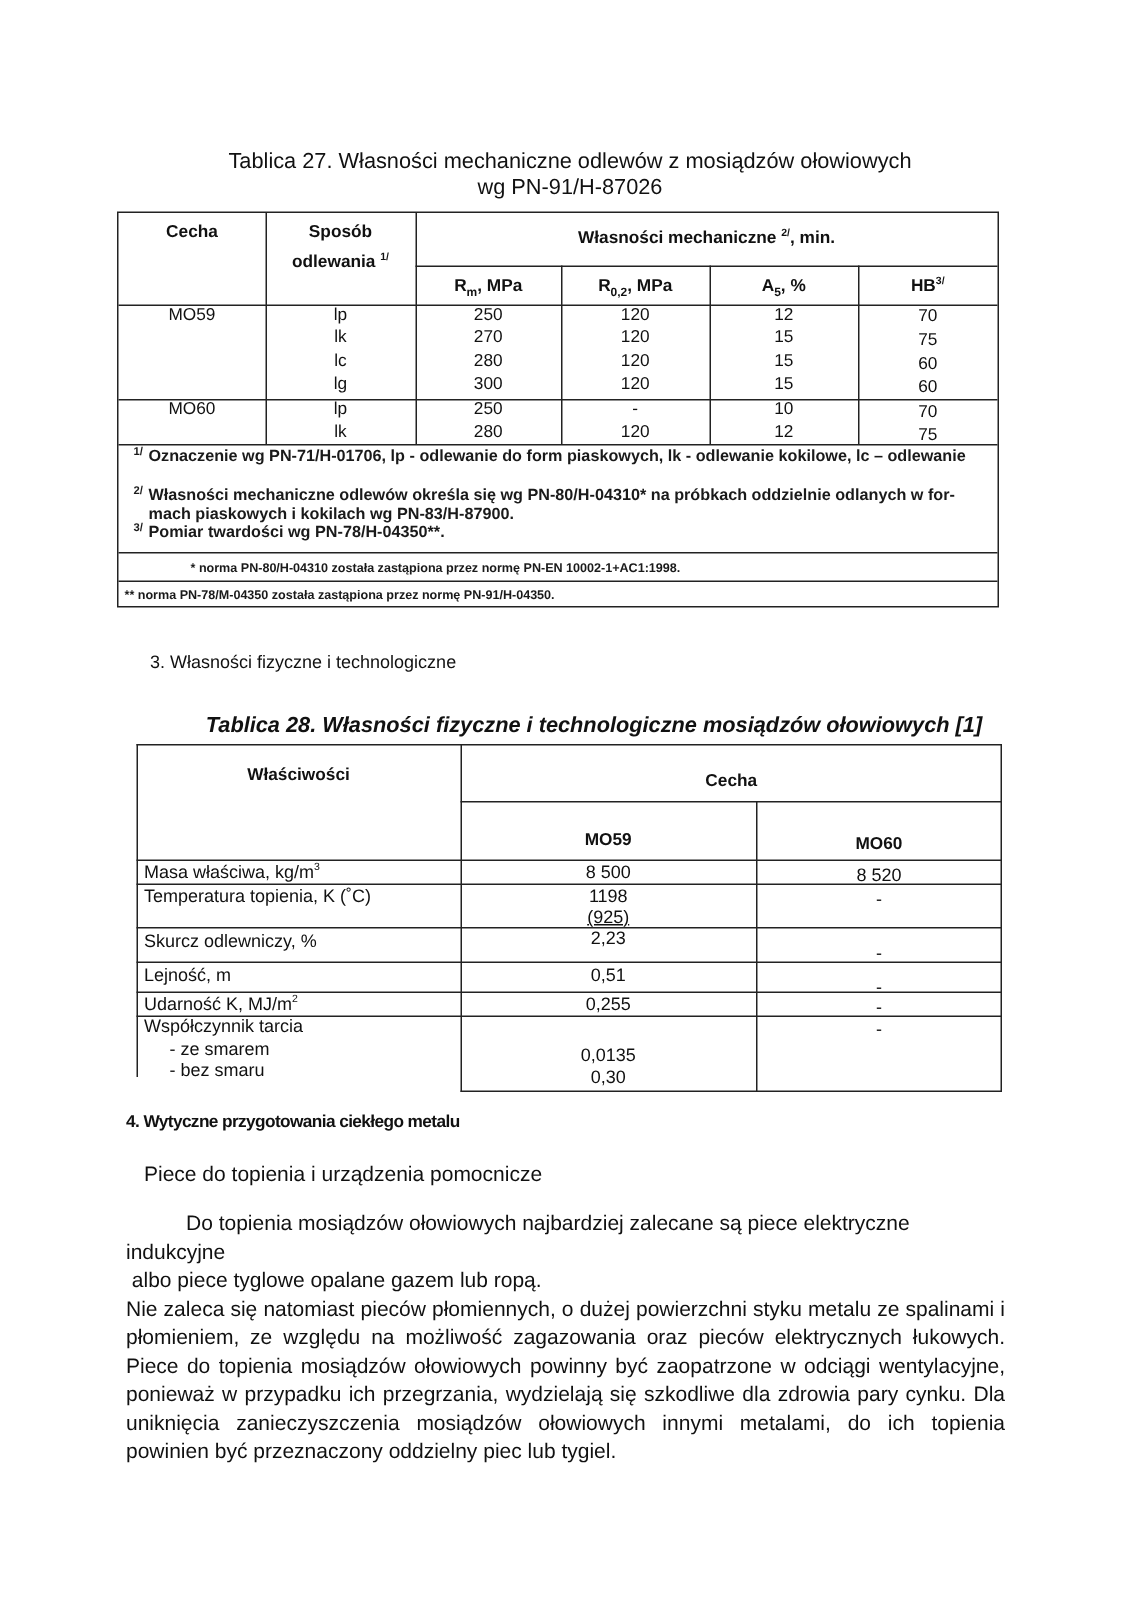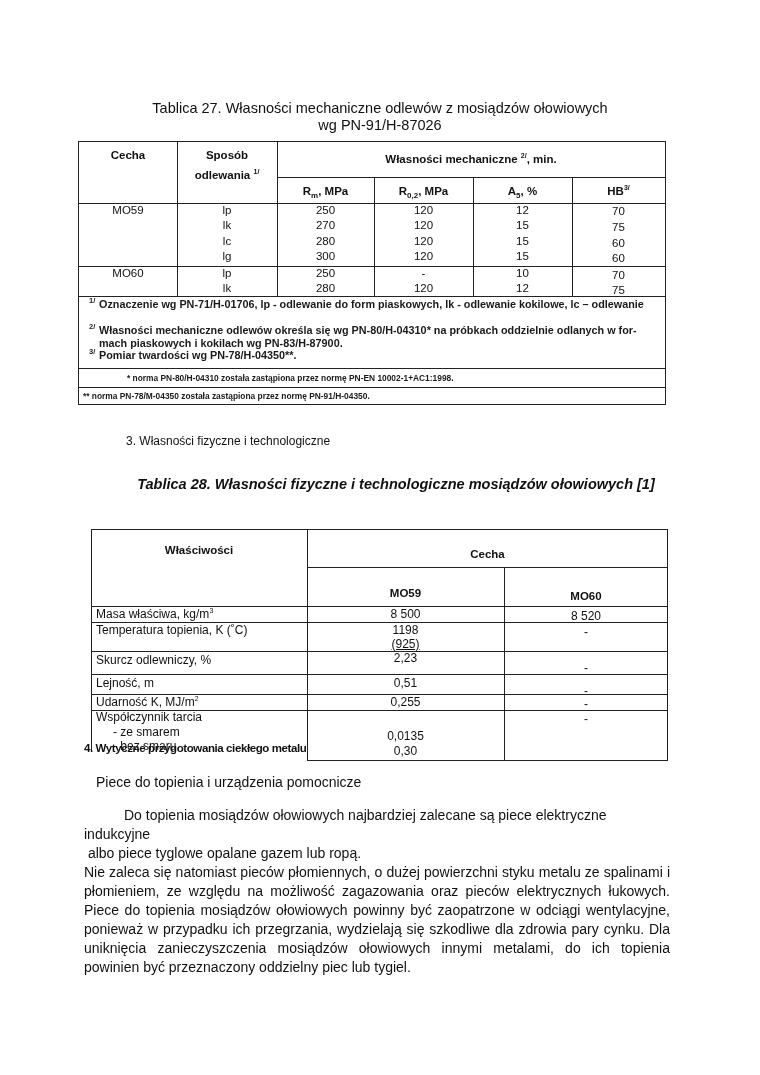--- a/index.html
+++ b/index.html
@@ -18,26 +18,26 @@
   .cell { position: absolute; font-size: 11.5px; line-height: 14px; }
   .hb { font-weight: bold; }
   .center { text-align: center; }
   .sup { font-size: 7px; vertical-align: super; line-height: 0; }
   .sub { font-size: 8px; vertical-align: sub; line-height: 0; }
 
   .fn { position: absolute; font-size: 10.8px; line-height: 12.5px; font-weight: bold; color: #1a1a1a; }
   .fn .mk { position: absolute; left: -10px; top: -3px; font-size: 7.5px; }
   .fn-small { position: absolute; font-size: 8.4px; font-weight: bold; color: #1a1a1a; }
 
-  .sec3 { left: 126px; top: 434px; font-size: 12px; }
+  .sec3 { left: 100px; top: 434px; font-size: 12px; }
   .t28-title { left: 116px; top: 476px; width: 560px; text-align: center;
     font-weight: bold; font-size: 14.5px; font-style: italic; }
 
   
-  .t28 { left: 91px; top: 529px; width: 577px; height: 232px; }
+  .t28 { left: 91px; top: 496px; width: 577px; height: 232px; }
   .t28 .b { position: absolute; border-color: #222; border-style: solid; border-width: 0; }
   .t28 .cell { font-size: 12px; }
 
   .sec4 { left: 84px; top: 742px; font-size: 11.5px; font-weight: bold; letter-spacing: -0.4px; }
   .h-piece { left: 96px; top: 774px; font-size: 14px; }
 
   .para { left: 84px; top: 806px; width: 586px; font-size: 14px; line-height: 19px; }
   .para p { margin: 0; }
   .para .ind { text-indent: 40px; }
   .para .just { text-align: justify; }

